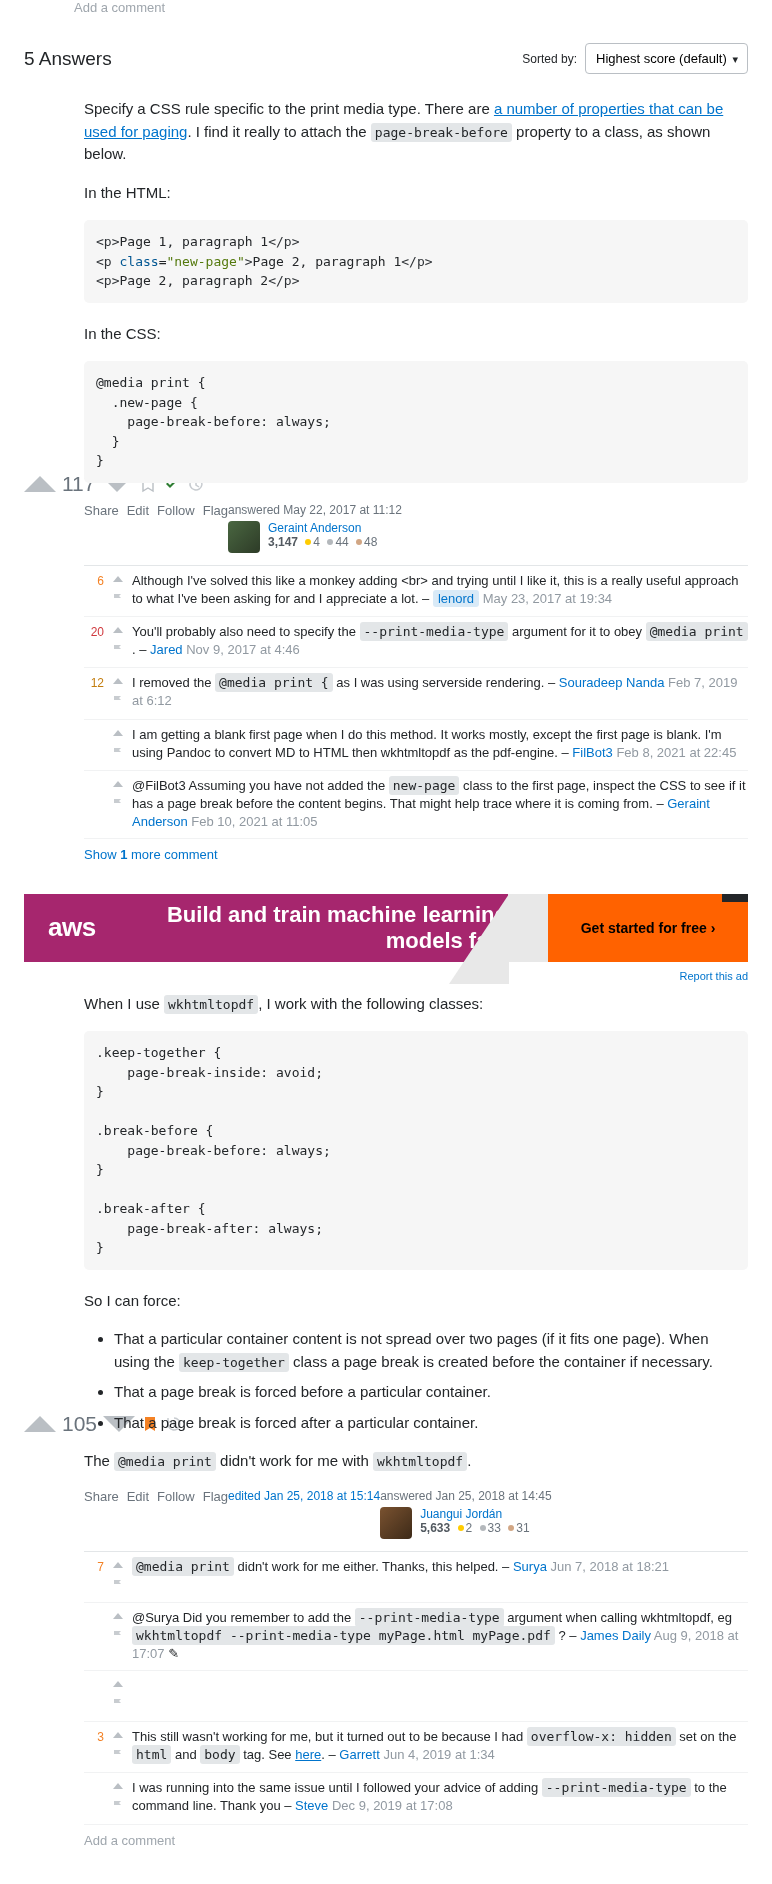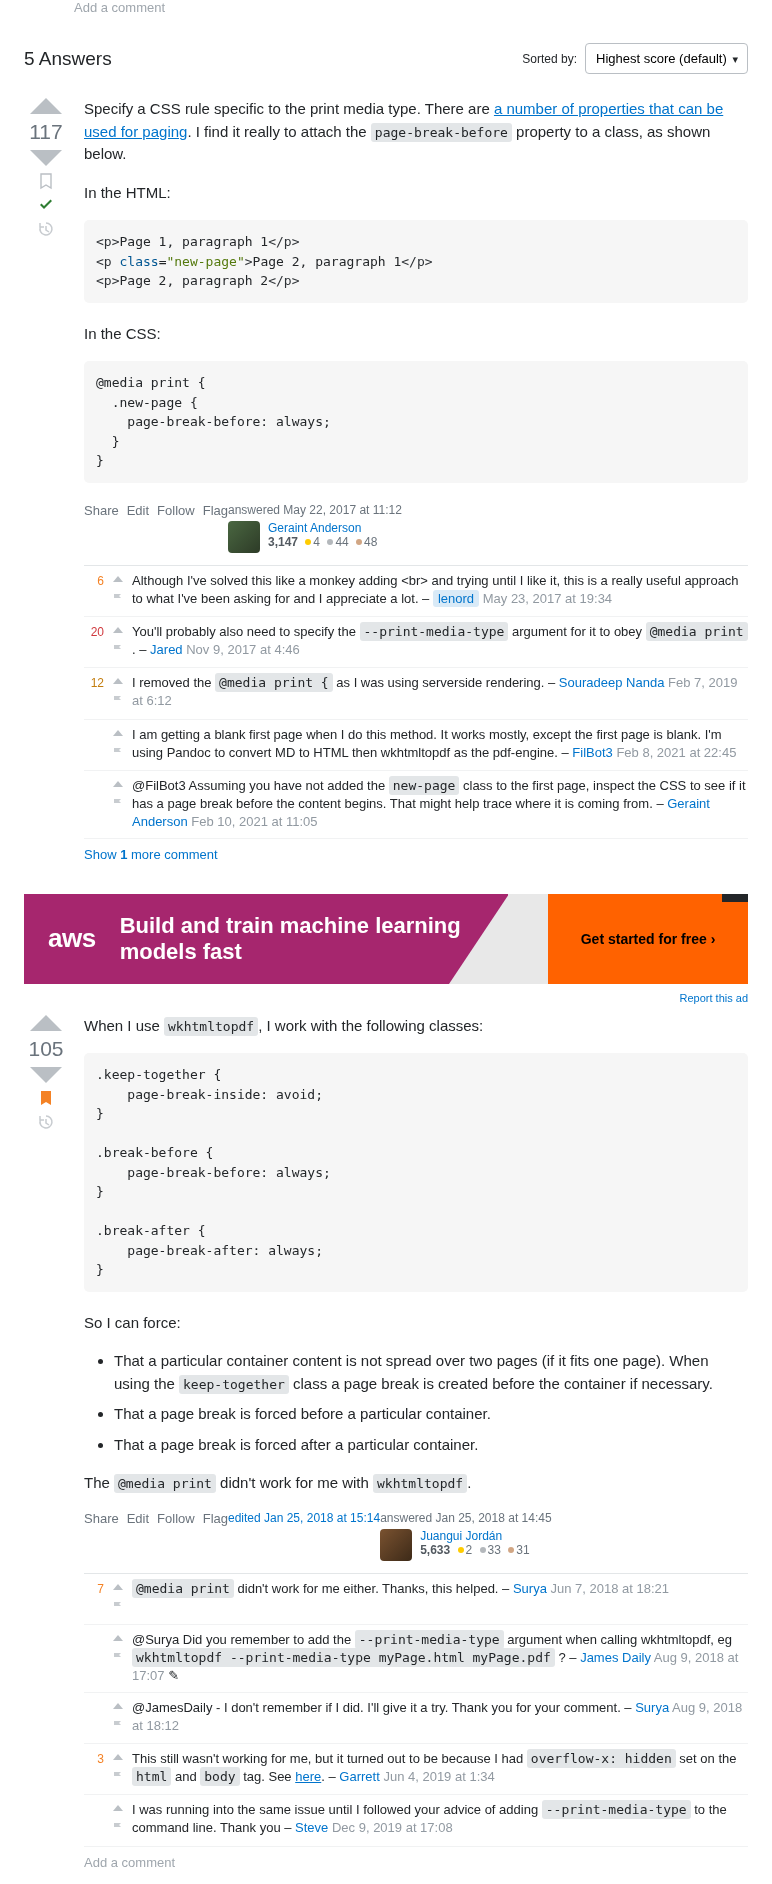--- a/index.html
+++ b/index.html
@@ -7,21 +7,21 @@
   .container { padding: 0 24px 40px 24px; }
   .add-comment-top { color: #9fa6ad; font-size: 13px; margin: 0 0 16px 50px; }
   .answers-header { display: flex; align-items: center; justify-content: space-between; margin-bottom: 24px; padding-top: 12px; }
   .answers-header h2 { font-size: 19px; font-weight: 400; }
   .sort-wrap { display: flex; align-items: center; gap: 8px; font-size: 12px; }
   .sort-wrap select { font-size: 13px; padding: 7px 20px 7px 10px; border: 1px solid #babfc4; border-radius: 4px; background: #fff; appearance: none; position: relative; }
   .select-wrap { position: relative; }
   .select-wrap::after { content: '▾'; position: absolute; right: 10px; top: 50%; transform: translateY(-50%); pointer-events: none; font-size: 11px; }
 
   .answer { display: flex; gap: 16px; margin-bottom: 24px; }
-  .votecell { width: 44px; flex-shrink: 0; display: flex; flex-direction: column; align-items: center; gap: 6px; }
+  .votecell { width: 44px; flex-shrink: 0; display: flex; flex-direction: row; align-items: center; gap: 6px; }
   .vote-arrow { width: 0; height: 0; border-left: 16px solid transparent; border-right: 16px solid transparent; cursor: pointer; }
   .vote-up { border-bottom: 16px solid #babfc4; }
   .vote-down { border-top: 16px solid #babfc4; }
   .vote-count { font-size: 21px; color: #6a737c; text-align: center; }
   .bookmark, .check, .history { display: flex; justify-content: center; cursor: pointer; }
   .bookmark svg, .history svg, .check svg { width:18px; height:18px; }
 
   .post-body { flex: 1; min-width: 0; }
   .post-body p { margin-bottom: 16px; line-height: 1.5; }
   .post-body a { color: #0074cc; text-decoration: underline; }
@@ -54,21 +54,21 @@
   .comment .score.cool { color: #d0393e; }
   .comment .score.warm { color: #c37d0e; }
   .comment .flagcol { width:16px; flex-shrink:0; display:flex; flex-direction:column; gap:2px; align-items:center;}
   .comment .flagcol svg{width:12px;height:12px;}
   .comment .body { flex: 1; color: #232629;}
   .comment .body .user { color: #0074cc; }
   .comment .body .date { color: #9199a1; }
   .show-more { color:#0074cc; font-size:13px; padding: 8px 0; cursor:pointer;}
   .add-comment { color:#9fa6ad; font-size:13px; padding: 8px 0; cursor:pointer;}
 
-  .ad { display:flex; background:#fff; margin: 20px 0 8px 0; height: 90px; position:relative;}
+  .ad { display:flex; background:#fff; margin: 20px 0 8px 0; height: 68px; position:relative;text-align:right;}
   .ad-left { flex:1; background:#a6266e; display:flex; align-items:center; gap: 24px; padding-left:24px; color:#fff; position:relative;}
   .ad-left .aws { font-weight: 600; font-size: 26px; letter-spacing:-0.5px;}
   .ad-left .headline { font-size: 22px; font-weight: 800; line-height:1.15; font-family: "Amazon Ember", Arial, sans-serif;}
   .ad-gap { width:40px; background:#e8e8e8;}
   .ad-right { width: 200px; background:#ff6200; display:flex; align-items:center; justify-content:center; font-weight:800; color:#000; font-size:14px;}
   .ad-white-tri { position:absolute; right:-1px; top:0; width:0;height:0; border-top:90px solid transparent; border-right: 60px solid #e8e8e8;}
   .ad-corner{position:absolute;top:0;right:0;width:26px;height:8px;background:#232629;}
   .report { text-align:right; color:#0074cc; font-size:11px; margin-bottom: 11px;}
 </style>
 </head>
@@ -324,21 +324,20 @@
           <div class="comment">
             <div class="score "></div>
             <div class="flagcol">
               <span><svg viewBox="0 0 12 12">
                   <path fill="#babfc4" d="M6 3l5 6H1z"></path>
                 </svg></span>
               <span><svg viewBox="0 0 12 12">
                   <path fill="#c8ccd0" d="M2 1v10M2 1h7l-2 2 2 2H2"></path>
                 </svg></span>
             </div>
-            <div class="body">@JamesDaily - I don't remember if I did. I'll give it a try. Thank you for your comment. – <span class="user">Surya</span> <span class="date">Aug 9, 2018 at 18:12</span></div>
           </div>
           <div class="comment">
             <div class="score ">3</div>
             <div class="flagcol">
               <span><svg viewBox="0 0 12 12">
                   <path fill="#babfc4" d="M6 3l5 6H1z"></path>
                 </svg></span>
               <span><svg viewBox="0 0 12 12">
                   <path fill="#c8ccd0" d="M2 1v10M2 1h7l-2 2 2 2H2"></path>
                 </svg></span>

